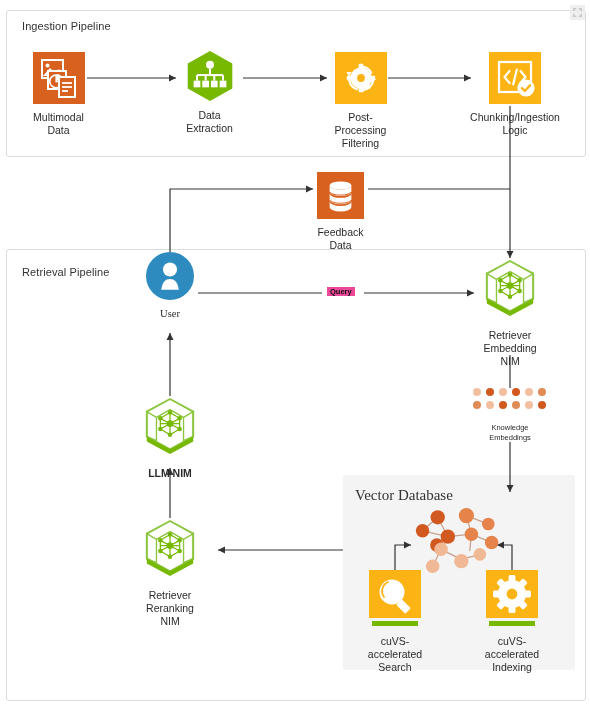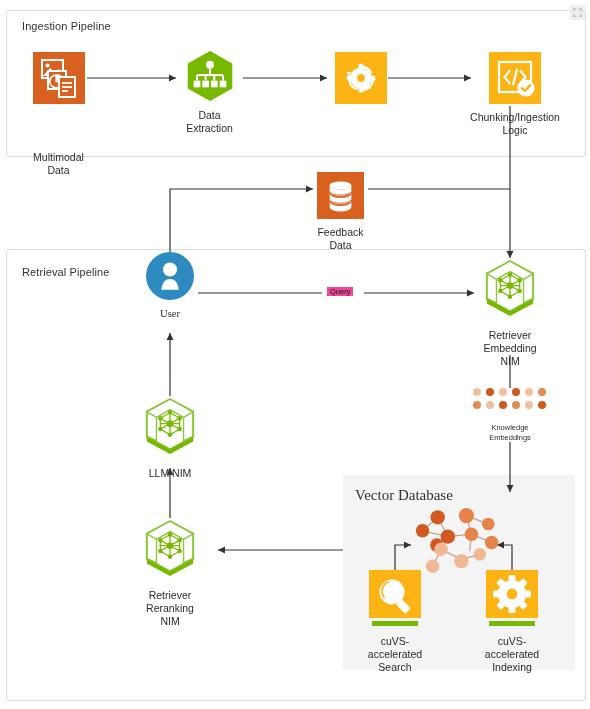--- a/index.html
+++ b/index.html
@@ -13,21 +13,21 @@
 
   .vdb{position:absolute;background:#f4f4f4;border-radius:2px;}
   .vdb-title{position:absolute;font-size:15px;color:#333;white-space:nowrap;font-family:Liberation Serif, serif;}
 
   .node{position:absolute;display:flex;flex-direction:column;align-items:center;}
   .cap{margin-top:7px;font-size:10.5px;line-height:13px;text-align:center;color:#2b2b2b;white-space:pre-line;}
   .cap.sm{font-size:7.5px;line-height:10px;margin-top:12px;}
 
   .sq{width:52px;height:52px;display:block;}
 
-  .edge-label{position:absolute;font-size:7.5px;font-weight:normal;color:#111;background:#ec4899;padding:0 3px;white-space:nowrap;}
+  .edge-label{position:absolute;font-size:7.5px;font-weight:bold;color:#111;background:#ec4899;padding:0 3px;white-space:nowrap;}
 
   .dots{display:grid;grid-template-columns:repeat(6,10px);grid-auto-rows:10px;gap:3px;}
   .dot{width:8px;height:8px;border-radius:50%;}
 
   .corner-icon{position:absolute;right:5px;top:5px;width:15px;height:15px;opacity:.85;}
 </style>
 </head>
 <body>
 
 <div id="canvas">
@@ -73,21 +73,21 @@
       <path d="M343,550 L218,550"></path>
 
       <line x1="170" y1="518" x2="170" y2="468"></line>
 
       <line x1="170" y1="396" x2="170" y2="333"></line>
     </g>
   </svg>
 
   <div class="edge-label" style="left:327px;top:287px;">Query</div>
 
-  <div class="node" style="left:30px;top:52px;width:57px;gap:40px;">
+  <div class="node" style="left:30px;top:52px;width:57px;">
     <svg class="sq" viewBox="0 0 52 52">
       <rect width="52" height="52" fill="#D9611F"></rect>
       <rect x="9" y="8" width="21" height="18" fill="none" stroke="#fff" stroke-width="2"></rect>
       <circle cx="14.5" cy="13.5" r="2" fill="#fff"></circle>
       <path d="M10 24 L17 16 L22 21 L26 17 L29 24 Z" fill="#fff"></path>
       <rect x="15" y="19" width="18" height="18" fill="#D9611F" stroke="#fff" stroke-width="2"></rect>
       <path d="M24 22 a6.5 6.5 0 0 1 6.2 6.2 L24 28.2 Z" fill="#fff"></path>
       <path d="M23.2 23 a6.4 6.4 0 1 0 6.4 6.4 L23.2 29.4 Z" fill="none" stroke="#fff" stroke-width="1.6"></path>
       <rect x="26" y="25" width="16" height="20" fill="#D9611F" stroke="#fff" stroke-width="2"></rect>
       <line x1="29" y1="31" x2="39" y2="31" stroke="#fff" stroke-width="1.8"></line>
@@ -135,20 +135,22 @@
             <circle r="3.9"></circle>
           </g>
         <g fill="#fff">
           <rect x="-2.3" y="-14.2" width="4.6" height="5" rx="1"></rect>
           <rect x="-2.3" y="9.2" width="4.6" height="5" rx="1"></rect>
           <rect x="-14.2" y="-2.3" width="5" height="4.6" rx="1"></rect>
           <rect x="9.2" y="-2.3" width="5" height="4.6" rx="1"></rect>
         </g>
       </g>
     </svg>
+    <div class="cap">Post-Processing
+Filtering</div>
   </div>
 
   <div class="node" style="left:481px;top:52px;width:68px;">
     <svg class="sq" viewBox="0 0 52 52">
       <rect width="52" height="52" fill="#FCB415"></rect>
       <rect x="10" y="10" width="32" height="30" fill="none" stroke="#fff" stroke-width="2.2"></rect>
       <path d="M20.5 19 L15.5 25 L20.5 31" fill="none" stroke="#fff" stroke-width="2.2" stroke-linecap="round" stroke-linejoin="round"></path>
       <path d="M31.5 19 L36.5 25 L31.5 31" fill="none" stroke="#fff" stroke-width="2.2" stroke-linecap="round" stroke-linejoin="round"></path>
       <line x1="27.8" y1="17.5" x2="24.2" y2="32.5" stroke="#fff" stroke-width="2.2" stroke-linecap="round"></line>
       <circle cx="37" cy="36" r="8.6" fill="#fff"></circle>
@@ -281,21 +283,21 @@
           <rect x="12" y="-3.4" width="7" height="6.8" rx="1.6" transform="rotate(45)"></rect>
         </g>
         <circle r="5.4" fill="#FCB415"></circle>
       </g>
       <rect x="3" y="51" width="46" height="5" fill="#76B900"></rect>
     </svg>
     <div class="cap">cuVS-accelerated
 Indexing</div>
   </div>
 
-  <div class="node" style="left:141px;top:396px;width:58px;">
+  <div class="node" style="left:141px;top:396px;width:58px;font-weight:bold;">
     <svg viewBox="0 0 60 66" style="width:58px;height:64px;">
       <path d="M30 3 L54 16 L54 42 L30 55 L6 42 L6 16 Z" fill="none" stroke="#8CC63E" stroke-width="2"></path>
       <path d="M6 16 L16 22 L16 46 L6 42 Z" fill="none" stroke="#8CC63E" stroke-width="1.4"></path>
       <path d="M54 16 L44 22 L44 46 L54 42 Z" fill="none" stroke="#8CC63E" stroke-width="1.4"></path>
       <path d="M16 22 L30 14 L44 22" fill="none" stroke="#8CC63E" stroke-width="1.4"></path>
       <g stroke="#76B900" stroke-width="1.3" fill="none">
         <path d="M30 17 L20 23 L20 34 L30 40 L40 34 L40 23 Z"></path>
         <path d="M20 23 L40 34 M40 23 L20 34 M30 17 L30 40 M20 28.5 L40 28.5"></path>
       </g>
       <g fill="#76B900">

